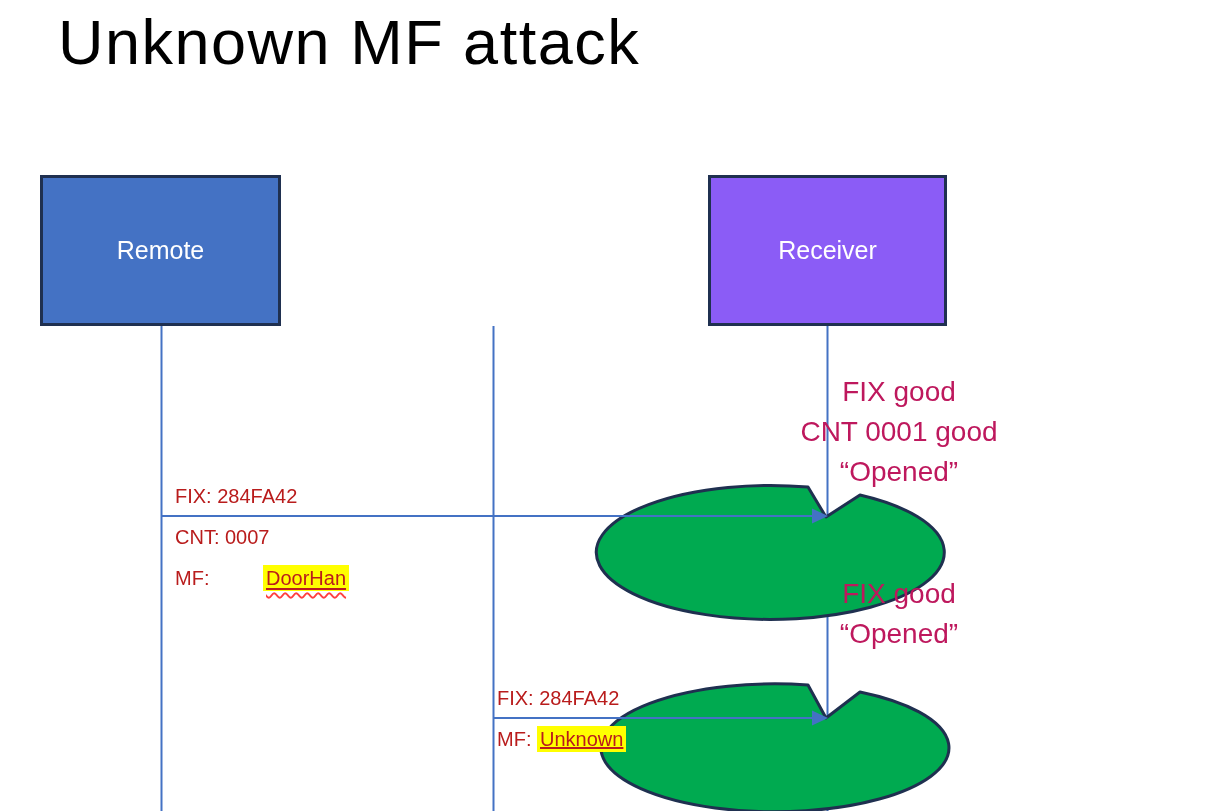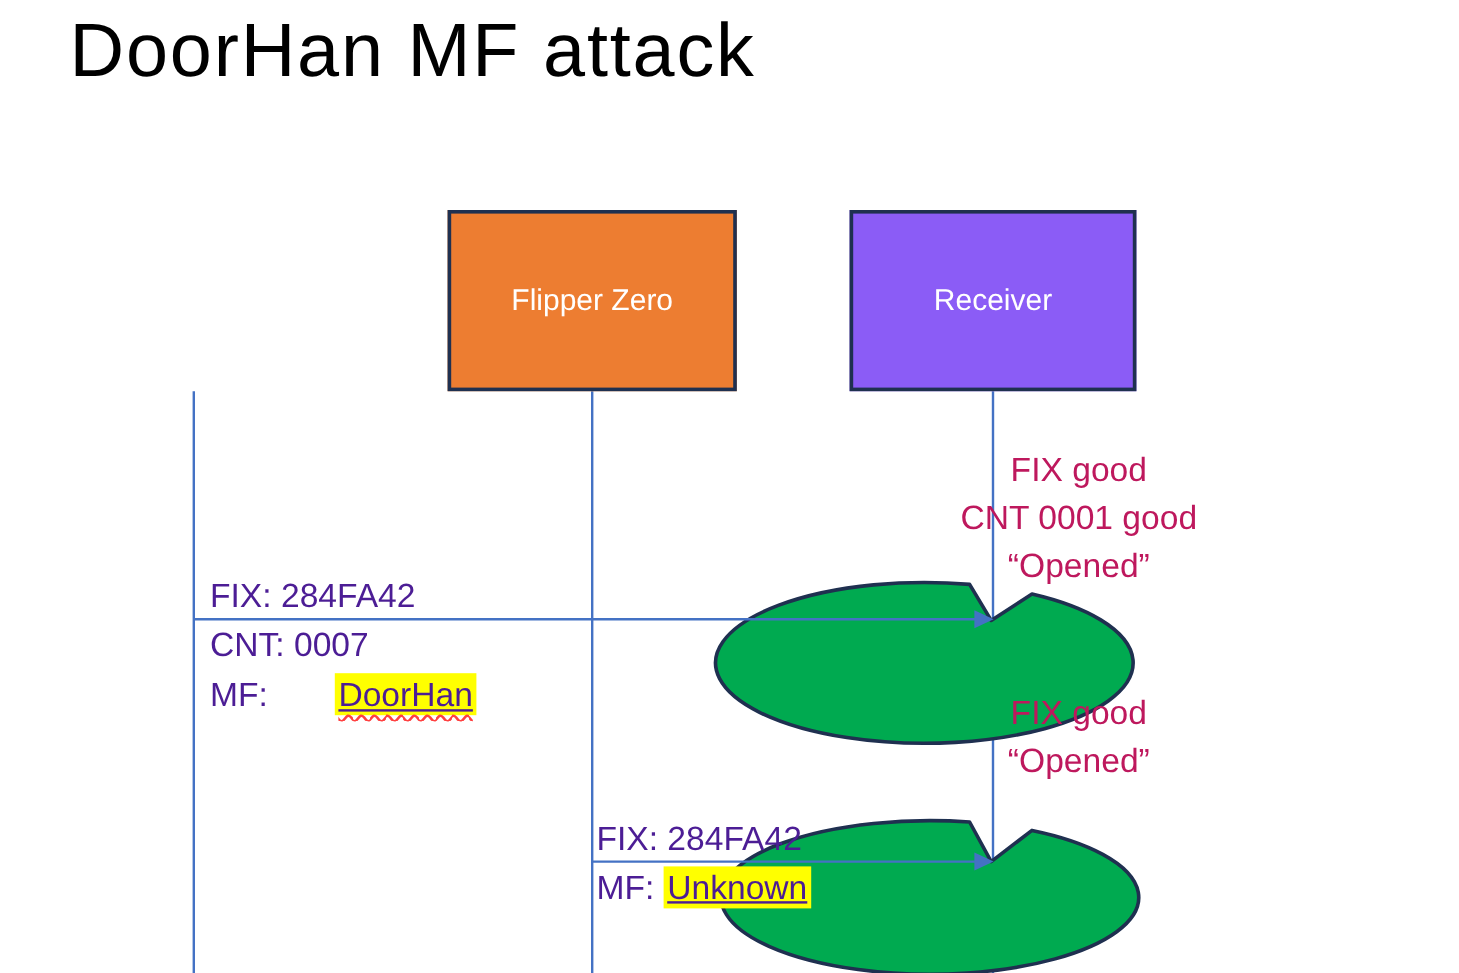--- a/index.html
+++ b/index.html
@@ -43,22 +43,22 @@
 
   svg.overlay {
     position: absolute;
     left: 0; top: 0;
     width: 1216px;
     height: 811px;
   }
 
   .msg-block {
     position: absolute;
-    font-size: 28px;
-    color: #4c1d95;
+    font-size: 20px;
+    color: #b91c1c;
     line-height: 41px;
     white-space: nowrap;
   }
   .msg-1 { left: 175px; top: 476px; }
   .msg-2 { left: 497px; top: 678px; }
 
   .hl {
     background: #FFFF00;
     padding: 2px 3px;
     text-decoration: underline;
@@ -90,41 +90,41 @@
     white-space: nowrap;
   }
   .bubble-text-1 { top: 372px; }
   .bubble-text-2 { top: 574px; }
 </style>
 </head>
 <body>
 
 <div class="canvas">
 
-  <div class="slide-title">DoorHan MF attack</div>
+  <div class="slide-title">Unknown MF attack</div>
 
   <svg class="overlay" viewBox="0 0 1216 811">
 
     <line x1="161.5" y1="326" x2="161.5" y2="811" stroke="#4472C4" stroke-width="2"></line>
     <line x1="493.5" y1="326" x2="493.5" y2="811" stroke="#4472C4" stroke-width="2"></line>
     <line x1="827.5" y1="326" x2="827.5" y2="811" stroke="#4472C4" stroke-width="2"></line>
 
     <path d="M 808 487 A 174 67 0 1 0 860 495 L 826 517 Z" fill="#00AA50" stroke="#1F3050" stroke-width="3" stroke-linejoin="round"></path>
 
     <path d="M 808 685 A 174 64 0 1 0 860 692 L 826 718 Z" fill="#00AA50" stroke="#1F3050" stroke-width="3" stroke-linejoin="round"></path>
 
     <line x1="161" y1="516" x2="813" y2="516" stroke="#4472C4" stroke-width="2"></line>
     <polygon points="812,508.5 828,516 812,523.5" fill="#4472C4"></polygon>
 
     <line x1="493" y1="718" x2="813" y2="718" stroke="#4472C4" stroke-width="2"></line>
     <polygon points="812,710.5 828,718 812,725.5" fill="#4472C4"></polygon>
   </svg>
 
-  <div class="actor-box actor-flipper">
-    <span>Flipper Zero</span>
+  <div class="actor-box actor-remote">
+    <span>Remote</span>
   </div>
   <div class="actor-box actor-receiver">
     <span>Receiver</span>
   </div>
 
   <div class="msg-block msg-1">
     <div>FIX: 284FA42</div>
     <div>CNT: 0007</div>
     <div><span>MF: </span><span class="hl squiggle"><span class="solid-ul">DoorHan</span></span></div>
   </div>

